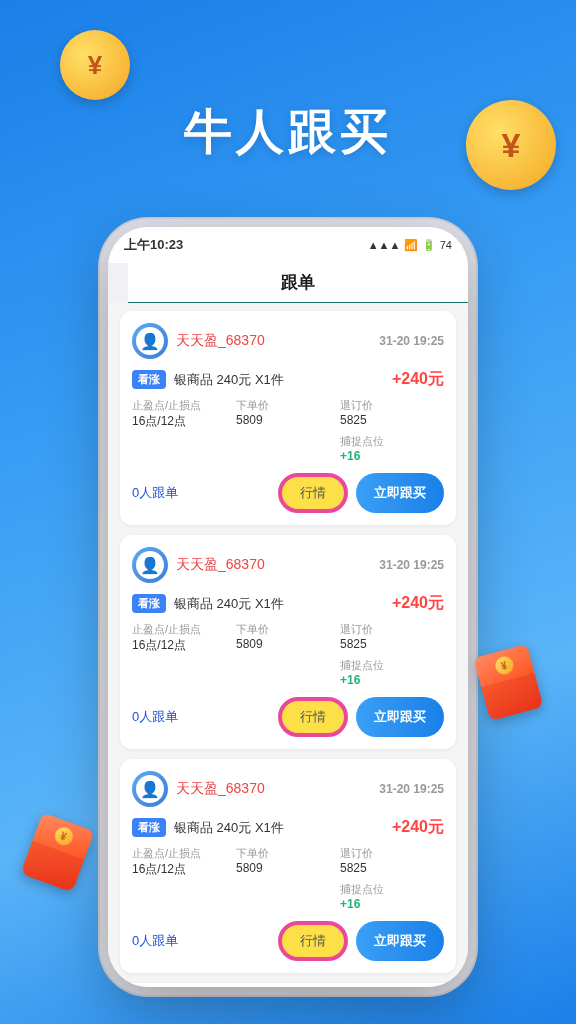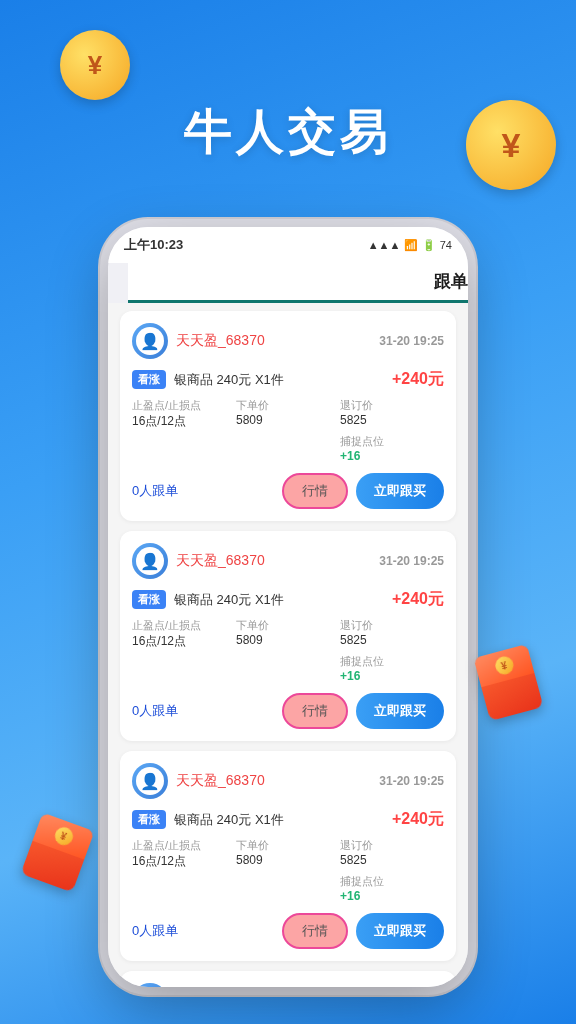--- a/index.html
+++ b/index.html
@@ -89,22 +89,22 @@
     }
     .status-time { font-weight: 600; font-size: 13px; }
     .status-icons { display: flex; align-items: center; gap: 4px; font-size: 11px; }
 
     
     .nav-bar {
       background: #fff;
       height: 40px;
       display: flex;
       align-items: center;
-      justify-content: flex-end;
-      border-bottom: 3px solid #0f766e;
+      justify-content: center;
+      border-bottom: 1px solid #0f766e;
       margin-left: 20px;
     }
     .nav-title { font-size: 17px; font-weight: 600; color: #1a1a1a; }
 
     
     .phone-content {
       background: #f5f5f5;
       height: calc(760px - 36px - 40px);
       overflow-y: auto;
       padding: 8px 12px;
@@ -190,22 +190,22 @@
     
     .card-footer {
       display: flex;
       align-items: center;
       justify-content: space-between;
     }
     .followers-text { font-size: 13px; color: #1d4ed8; }
     .btn-group { display: flex; gap: 8px; }
     .btn-market {
       padding: 7px 18px;
-      border: 2px solid #ec4899;
-      background: #fca5a5;
+      border: 4px solid #ec4899;
+      background: #fde047;
       border-radius: 20px;
       font-size: 13px;
       color: #555;
       cursor: pointer;
     }
     .btn-follow {
       padding: 7px 18px;
       border: none;
       background: linear-gradient(90deg, #3a9ff5, #1a7fe8);
       border-radius: 20px;
@@ -269,21 +269,21 @@
 <body>
 
 <div class="coin-top-left">
   <span style="color:#c0561a;font-weight:900;font-size:26px;">¥</span>
 </div>
 <div class="coin-top-right">
   <span style="color:#c0561a;font-weight:900;font-size:34px;">¥</span>
 </div>
 
 <div class="hero-section">
-  <div class="hero-title">牛人交易</div>
+  <div class="hero-title">牛人跟买</div>
 </div>
 
 <div class="phone-wrapper">
 
   <div class="status-bar">
     <span class="status-time">上午10:23</span>
     <div class="status-icons">
       <span>▲▲▲</span>
       <span>📶</span>
       <span>🔋</span>

